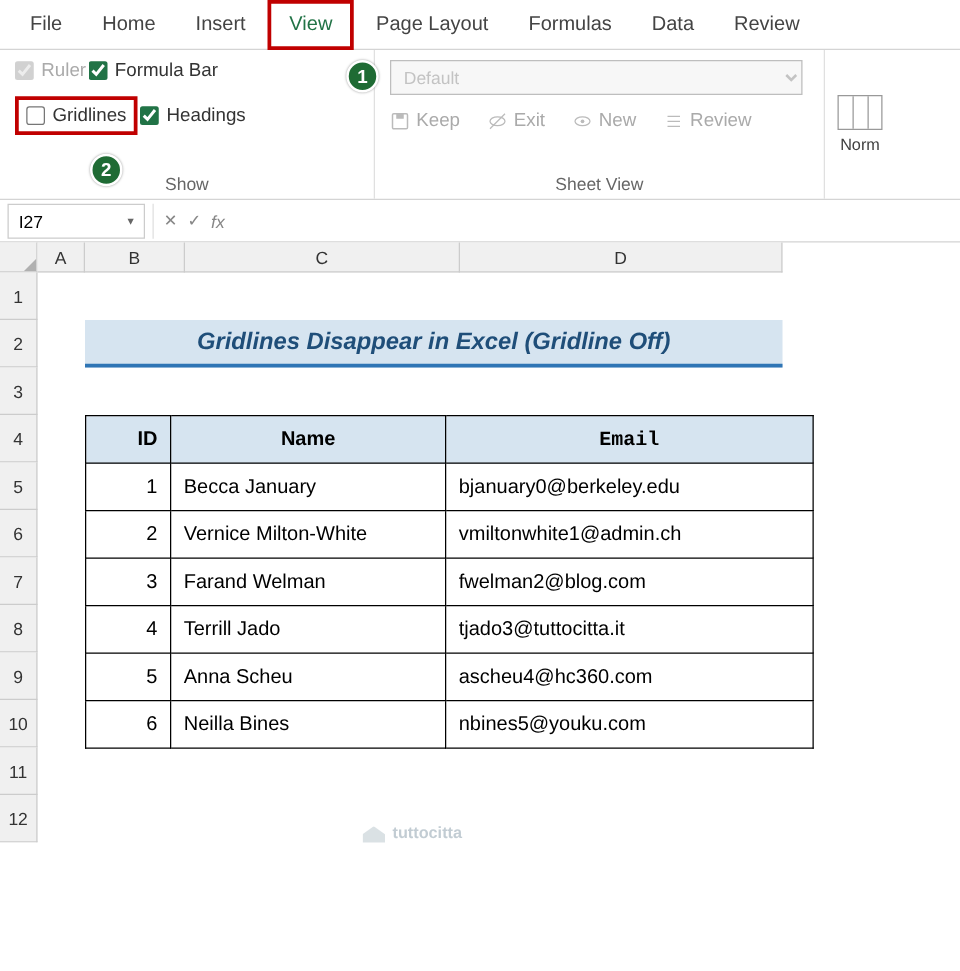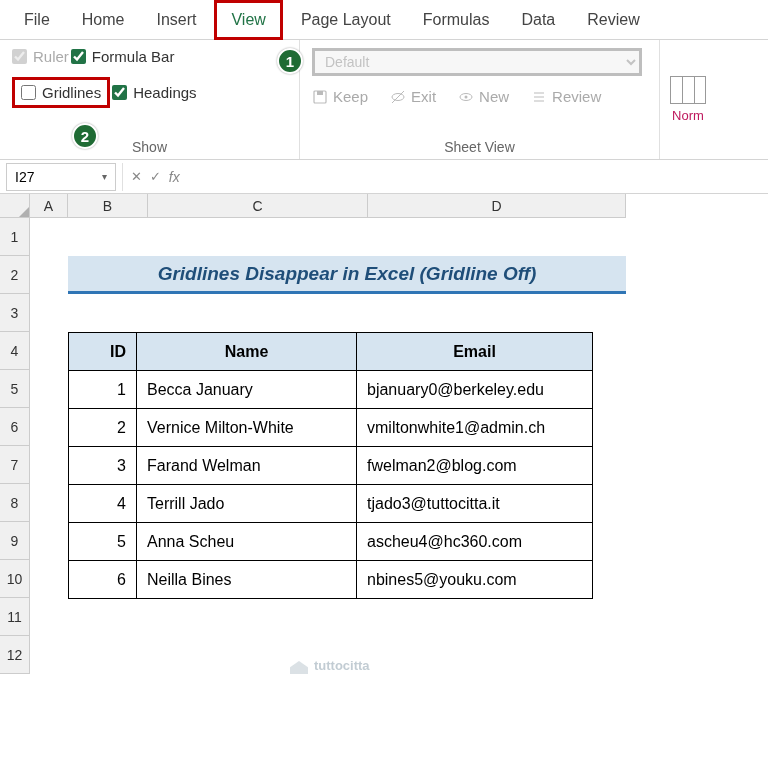--- a/index.html
+++ b/index.html
@@ -16,31 +16,31 @@
 .group { border-right: 1px solid #e0e0e0; padding: 8px 12px 4px 12px; display: flex; flex-direction: column; justify-content: space-between; position: relative; }
 .group-rows { display: flex; flex-direction: column; gap: 12px; }
 .group-row { display: flex; gap: 2px; align-items: center; }
 .chk { display: flex; align-items: center; gap: 6px; font-size: 15px; color: #333; cursor: pointer; }
 .chk input[type="checkbox"] { width: 15px; height: 15px; accent-color: #217346; }
 .chk.disabled { color: #aaa; }
 .chk.disabled input { accent-color: #aaa; }
 .group-label { text-align: center; color: #666; font-size: 14px; padding-top: 6px; }
 
 .sheetview-top { width: 330px; }
-.sv-select { width: 100%; height: 28px; border: 3px solid #a3a3a3; background: #f4f4f4; color: #aaa; padding: 0 6px; font-size: 14px; }
+.sv-select { width: 100%; height: 28px; border: 1px solid #a3a3a3; background: #f4f4f4; color: #aaa; padding: 0 6px; font-size: 14px; }
 .sv-btns { display: flex; gap: 22px; margin-top: 12px; color: #aaa; font-size: 15px; }
 .sv-btn { display: flex; align-items: center; gap: 5px; cursor: default; }
 .sv-icon { width: 16px; height: 16px; display: inline-block; }
 
 .rightgroup { padding: 8px 10px; display: flex; flex-direction: column; align-items: center; justify-content: center; gap: 4px; }
 .normal-icon { width: 36px; height: 28px; border: 1px solid #999; position: relative; }
 .normal-icon::before, .normal-icon::after { content: ""; position: absolute; background: #999; }
 .normal-icon::before { left: 11px; top: 0; width: 1px; height: 100%; }
 .normal-icon::after { left: 23px; top: 0; width: 1px; height: 100%; }
-.normal-label { font-size: 13px; color: #be185d; }
+.normal-label { font-size: 13px; color: #404040; }
 
 
 .circle-ann { position: absolute; width: 26px; height: 26px; border-radius: 50%; background: #1f6b34; color: #fff; display: flex; align-items: center; justify-content: center; font-weight: bold; font-size: 15px; border: 2px solid #fff; box-shadow: 0 0 2px rgba(0,0,0,0.4); z-index: 10; }
 
 
 .formula-bar { display: flex; align-items: center; height: 34px; border-bottom: 1px solid #d4d4d4; }
 .namebox { width: 110px; height: 28px; border: 1px solid #ccc; margin: 12px 6px; padding: 0 8px; font-size: 14px; display: flex; align-items: center; justify-content: space-between; }
 .namebox .chev { color: #666; font-size: 10px; }
 .fx-btns { display: flex; align-items: center; gap: 8px; padding: 0 8px; color: #888; border-left: 1px solid #e0e0e0; height: 28px; }
 .fx-btns span { cursor: pointer; }
@@ -63,21 +63,21 @@
 
 
 .title-cell { position: absolute; left: 38px; top: 38px; width: 558px; height: 38px; background: #d6e4f0; color: #1f4e79; font-size: 19px; font-weight: bold; font-style: italic; display: flex; align-items: center; justify-content: center; border-bottom: 3px solid #2f75b5; }
 
 
 .data-table { position: absolute; left: 38px; top: 114px; border-collapse: collapse; font-size: 16px; }
 .data-table th { background: #d6e4f0; font-weight: bold; border: 1px solid #000; padding: 6px 10px; text-align: center; height: 38px; }
 .data-table td { border: 1px solid #000; padding: 6px 10px; height: 38px; }
 .data-table .id-col { width: 68px; text-align: right; }
 .data-table .name-col { width: 220px; }
-.data-table .email-col { width: 236px; }
+.data-table .email-col { width: 294px; font-family: Liberation Mono, monospace; }
 
 
 .watermark { position: absolute; left: 260px; top: 440px; display: flex; align-items: center; gap: 6px; color: #b8c4cc; font-size: 13px; opacity: 0.85; }
 .watermark .wm-logo { width: 18px; height: 18px; background: #b8c4cc; clip-path: polygon(50% 0, 100% 35%, 100% 100%, 0 100%, 0 35%); opacity: 0.6; }
 .watermark .wm-name { font-weight: bold; }
 .watermark .wm-sub { font-size: 8px; letter-spacing: 1.5px; display: block; }
 
 </style>
 </head>
 <body>

